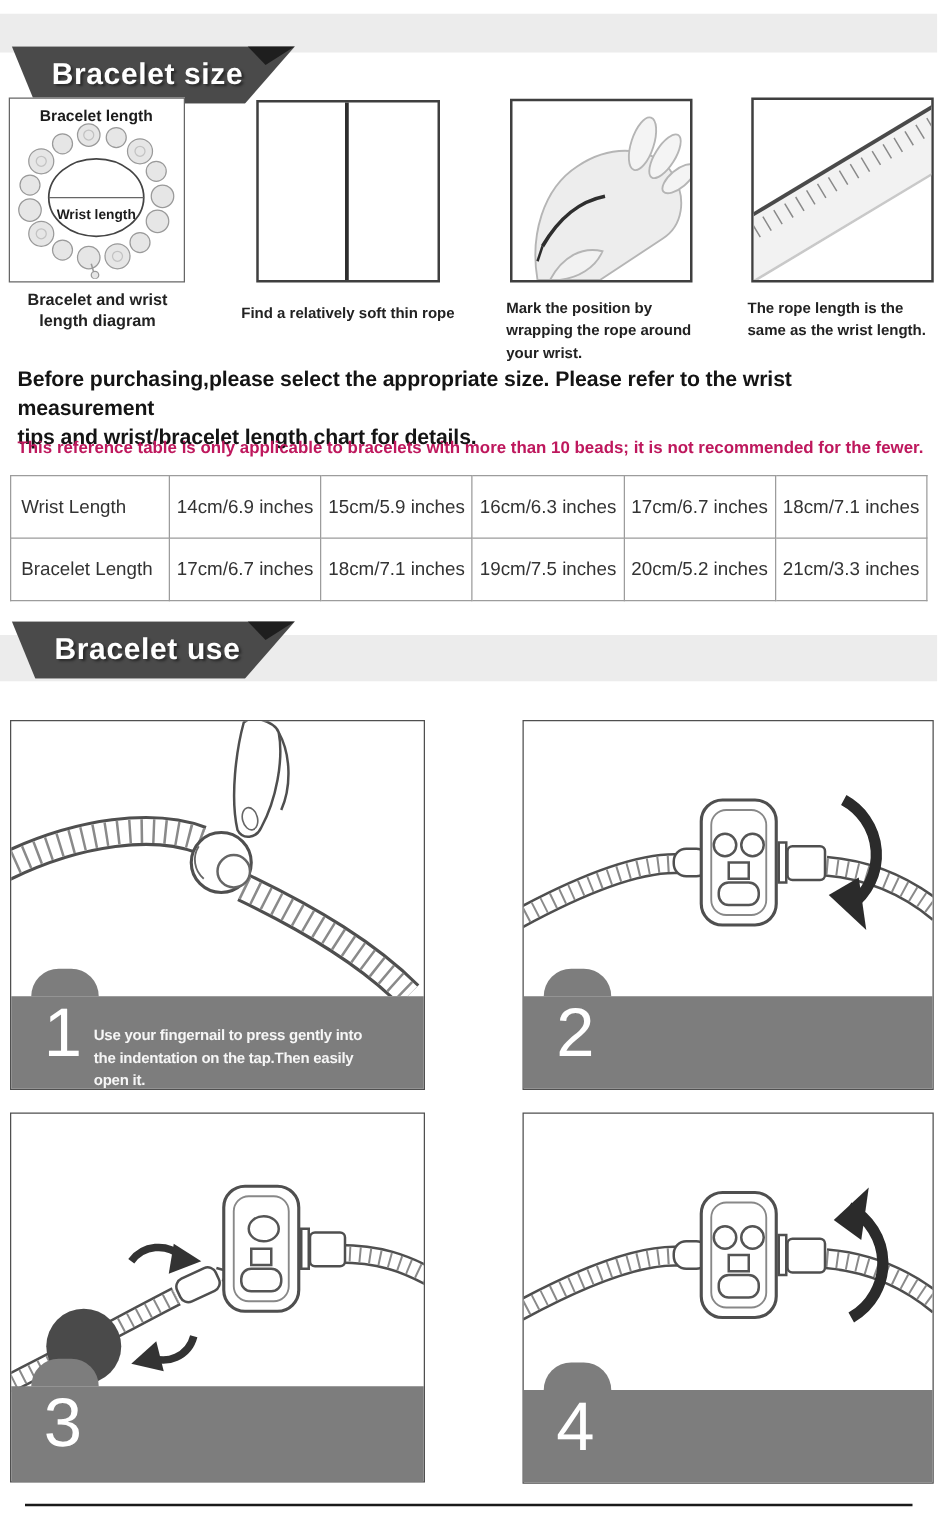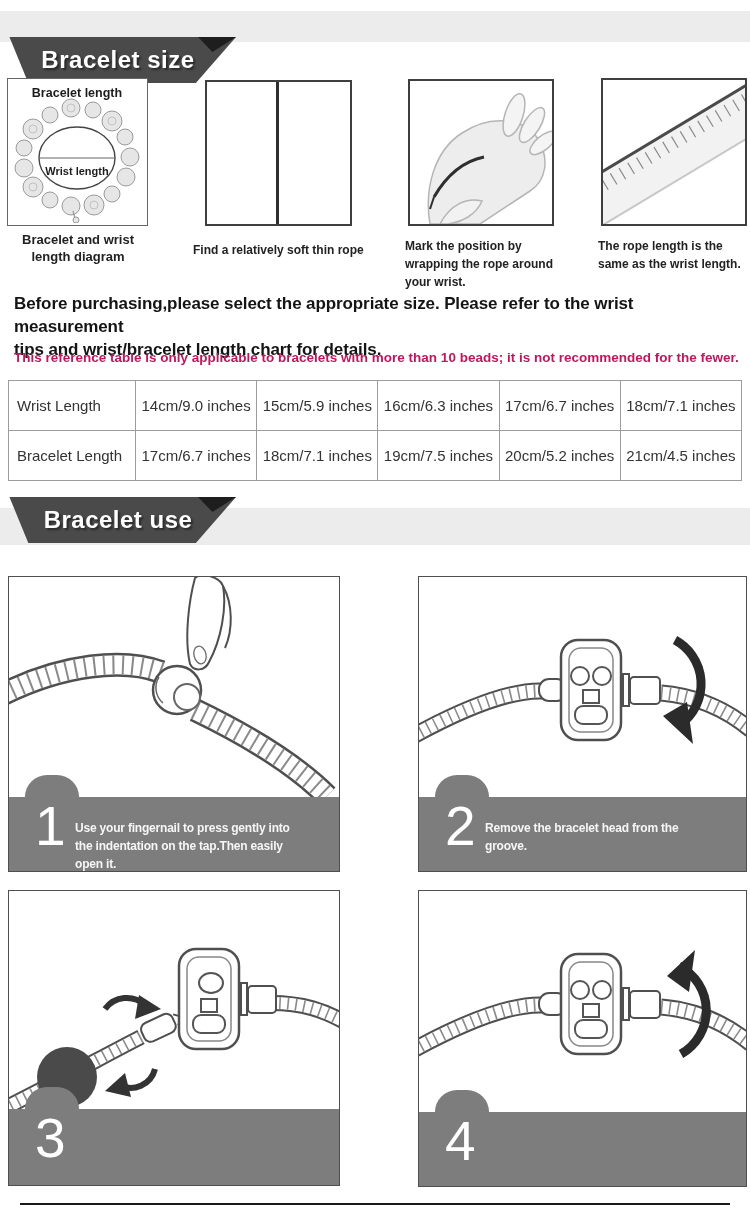--- a/index.html
+++ b/index.html
@@ -135,33 +135,33 @@
 same as the wrist length.</div>
 
   <div class="intro pre">Before purchasing,please select the appropriate size. Please refer to the wrist measurement
 tips and wrist/bracelet length chart for details.</div>
   <div class="warning" style="color:#be185d;">This reference table is only applicable to bracelets with more than 10 beads; it is not recommended for the fewer.</div>
 
   <table class="size">
     <tbody>
         <tr>
       <th>Wrist Length</th>
-      <td>14cm/9.0 inches</td>
+      <td>14cm/6.9 inches</td>
       <td>15cm/5.9 inches</td>
       <td>16cm/6.3 inches</td>
       <td>17cm/6.7 inches</td>
       <td>18cm/7.1 inches</td>
     </tr>
     <tr>
       <th>Bracelet Length</th>
       <td>17cm/6.7 inches</td>
       <td>18cm/7.1 inches</td>
       <td>19cm/7.5 inches</td>
       <td>20cm/5.2 inches</td>
-      <td>21cm/4.5 inches</td>
+      <td>21cm/3.3 inches</td>
     </tr>
   </tbody>
     </table>
 
   <div class="band" style="top:508px;height:37px;"></div>
   <div class="ribbon" style="top:497px;">
     <div class="ribbon-body"></div>
     <div class="ribbon-fold"></div>
     <div class="ribbon-label">Bracelet use</div>
   </div>
@@ -213,22 +213,20 @@
         <rect x="-16" y="16" width="32" height="18" rx="8" fill="none" stroke="#555" stroke-width="2"></rect>
       </g>
       <rect x="204" y="96" width="6" height="32" fill="#fff" stroke="#4f4f4f" stroke-width="2"></rect>
       <rect x="211" y="99" width="30" height="27" rx="4" fill="#fff" stroke="#4f4f4f" stroke-width="2"></rect>
       <path d="M 256,62 a 50,50 0 0 1 6,84" fill="none" stroke="#2b2b2b" stroke-width="9"></path>
       <polygon points="244,138 274,166 268,124" fill="#2b2b2b"></polygon>
     </svg>
     <div class="stepbar">
       <div class="bump"></div>
       <div class="stepnum">2</div>
-      <div class="steptext pre">Remove the bracelet head from the
-groove.</div>
     </div>
   </div>
 
   <div class="panel" style="left:8px;top:890px;width:332px;height:296px;">
     <svg width="330" height="222" viewBox="0 0 330 222">
       <g fill="none">
         <path d="M -6,218 C 50,190 95,165 132,146" stroke="#4f4f4f" stroke-width="16"></path>
         <path d="M -6,218 C 50,190 95,165 132,146" stroke="#fff" stroke-width="12"></path>
         <path d="M -6,218 C 50,190 95,165 132,146" stroke="#8a8a8a" stroke-width="12" stroke-dasharray="1.6 6.5"></path>
         <path d="M 262,112 C 295,112 315,120 334,130" stroke="#4f4f4f" stroke-width="16"></path>

